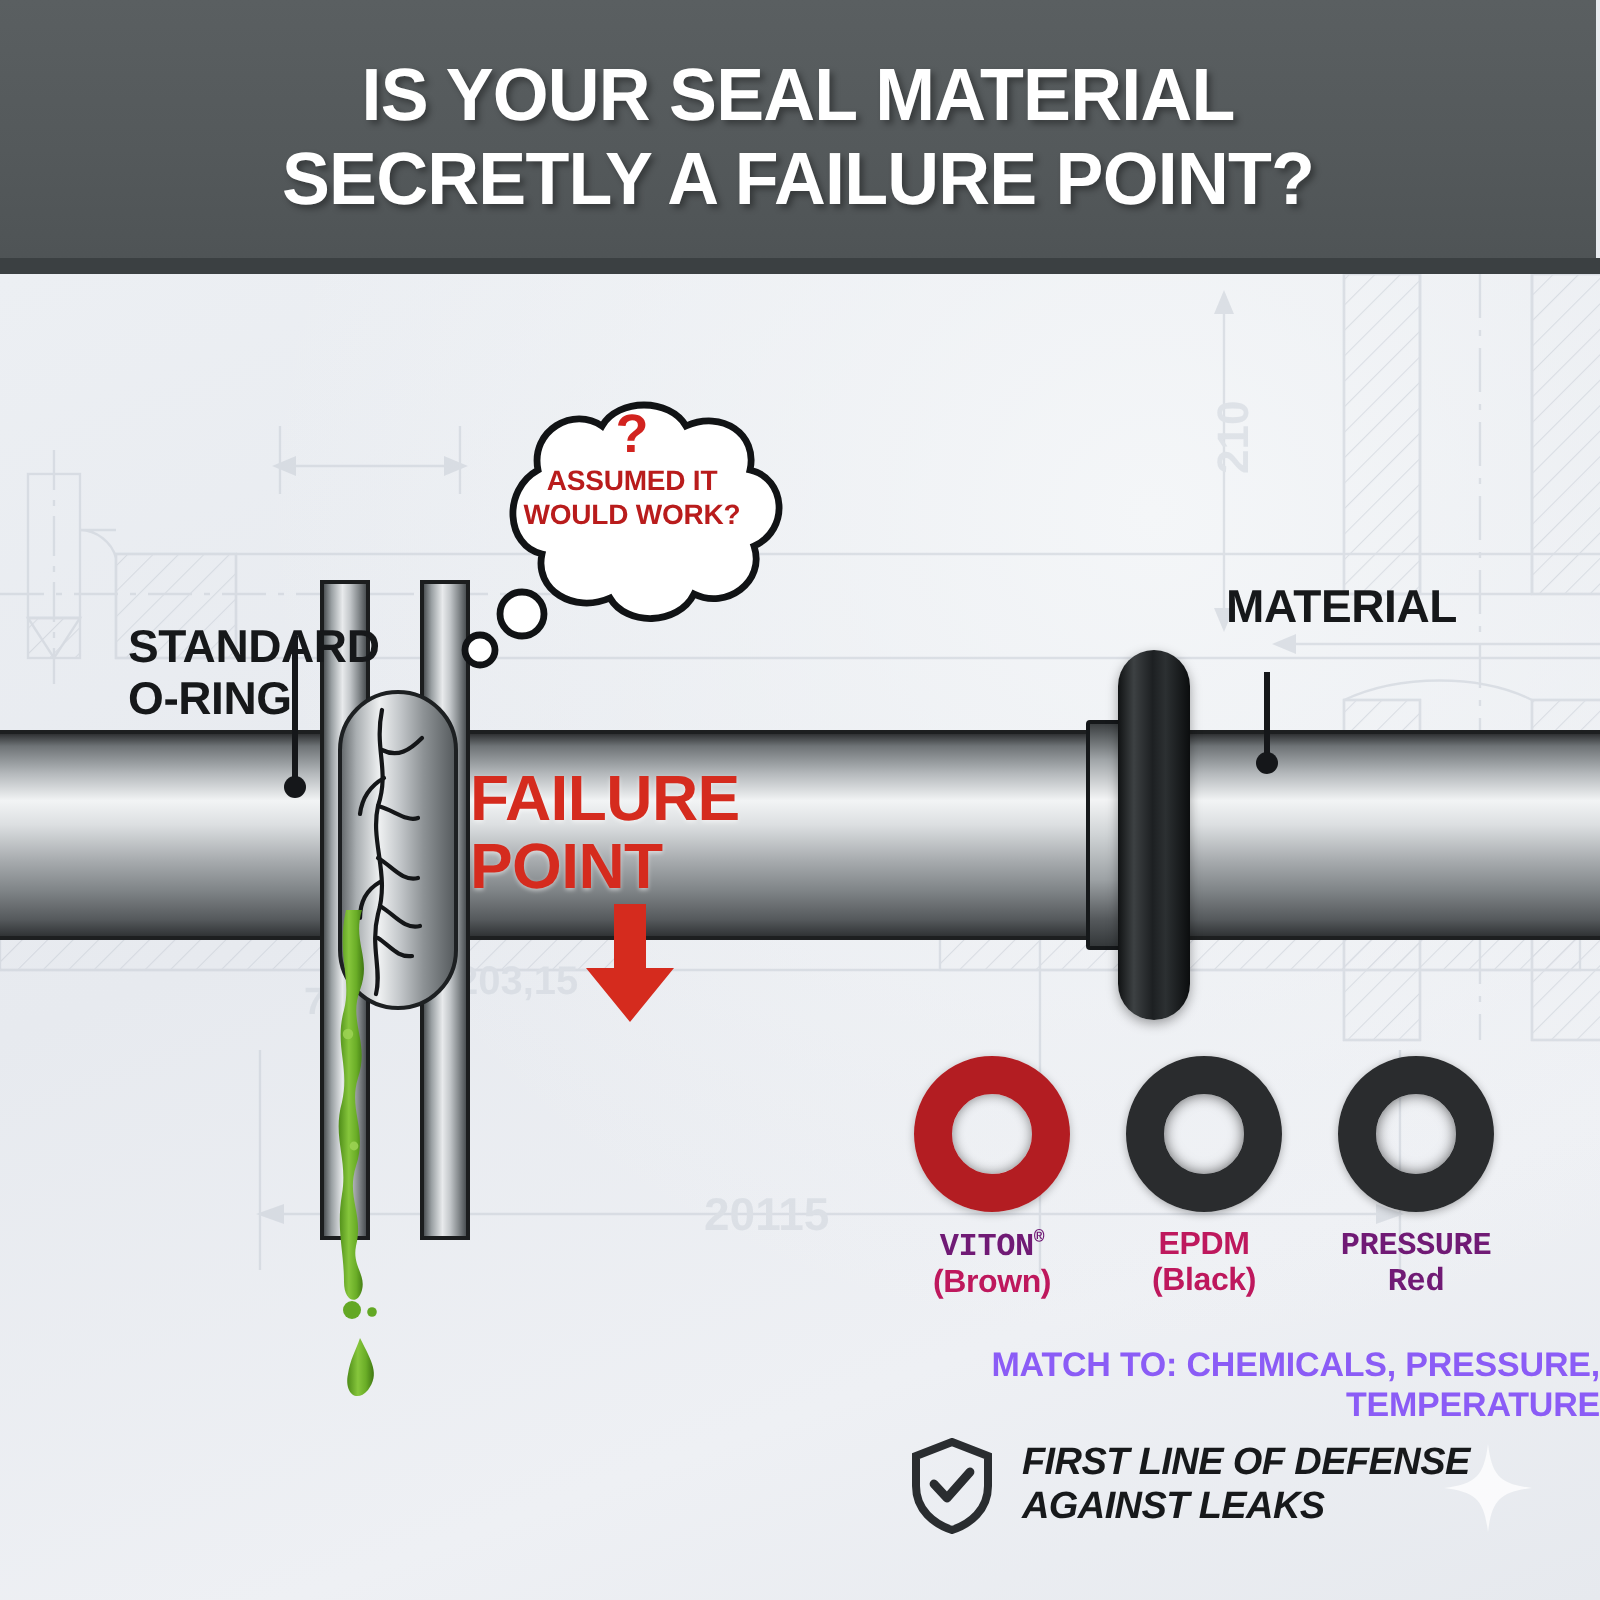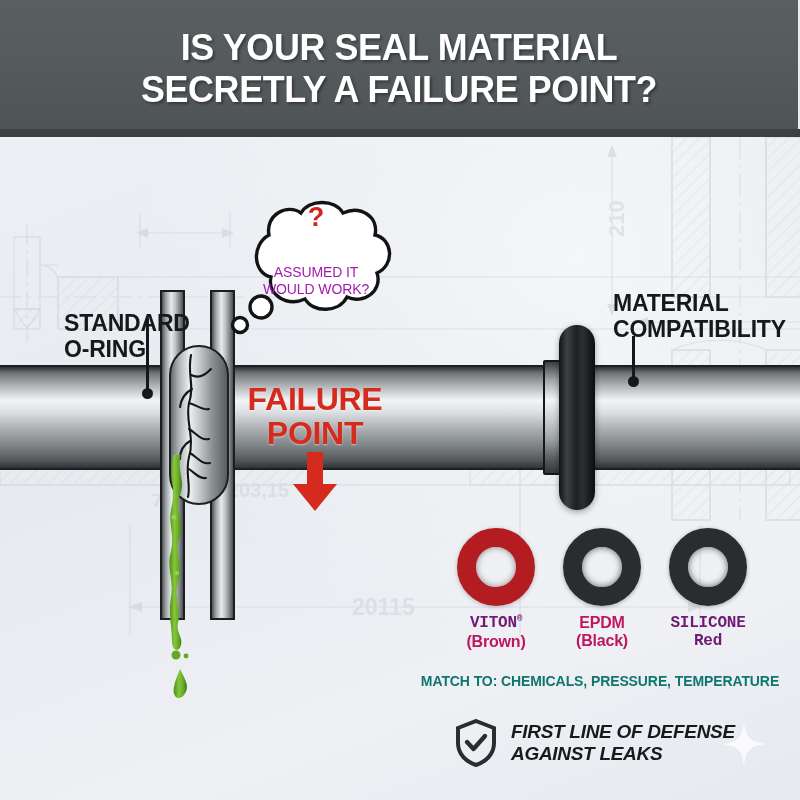--- a/index.html
+++ b/index.html
@@ -86,31 +86,31 @@
     position:absolute;color:#16181a;font-weight:bold;
     font-size:23px;line-height:1.12;letter-spacing:-0.2px;
   }
   .lbl-standard{left:24px;top:311px;margin-left:40px;}
   .lbl-material{left:613px;top:291px;text-align:left;}
   .leader{position:absolute;background:#15171a;}
   .leader-dot{position:absolute;width:11px;height:11px;border-radius:50%;background:#15171a;}
 
   .failure{
     position:absolute;left:235px;top:383px;width:160px;
-    text-align:center;color:#d52b1e;font-weight:bold;
+    text-align:left;color:#d52b1e;font-weight:bold;
     font-size:32px;line-height:1.05;letter-spacing:-0.3px;
     text-shadow:0 1px 2px rgba(255,255,255,.5);
   }
   .failure-arrow{position:absolute;left:292px;top:452px;width:46px;height:60px;}
 
   
   .bubble{position:absolute;left:225px;top:195px;width:180px;height:145px;}
   .bubble-txt{
-    position:absolute;left:244px;top:264px;width:144px;text-align:center;
-    font-size:14px;font-weight:normal;color:#a21caf;line-height:1.18;letter-spacing:-0.1px;
+    position:absolute;left:244px;top:232px;width:144px;text-align:center;
+    font-size:14px;font-weight:bold;color:#b91c1c;line-height:1.18;letter-spacing:-0.1px;
   }
   .bubble-q{
     position:absolute;left:244px;top:204px;width:144px;text-align:center;
     font-size:27px;font-weight:bold;color:#d2231f;line-height:1;
   }
 
   
   .swatches{position:absolute;left:440px;top:528px;width:330px;height:150px;}
   .swatch{position:absolute;width:96px;text-align:center;}
   .sw1{left:8px;} .sw2{left:114px;} .sw3{left:220px;}
@@ -124,22 +124,22 @@
     border:19px solid #2a2c2e;
     background:transparent;
     box-shadow:inset 0 0 7px rgba(0,0,0,.6), 0 1px 4px rgba(0,0,0,.3);
   }
   .sw-name{font-size:16px;font-weight:bold;margin-top:8px;line-height:1.15;letter-spacing:-0.2px;}
   .sw-sub{font-size:16px;font-weight:bold;line-height:1.15;letter-spacing:-0.2px;}
   .c-red{color:#701a75;font-family:Liberation Mono, monospace;} .c-dark{color:#be185d;}
   .sup{font-size:9px;vertical-align:super;}
 
   .matchline{
-    position:absolute;left:400px;top:673px;width:400px;text-align:center;
-    font-size:14px;font-weight:bold;color:#0f766e;letter-spacing:-0.1px;
+    position:absolute;left:400px;top:673px;width:400px;text-align:right;
+    font-size:17px;font-weight:bold;color:#8b5cf6;letter-spacing:-0.1px;
   }
 
   
   .badge{position:absolute;left:455px;top:713px;width:320px;height:60px;display:flex;align-items:center;gap:14px;}
   .badge-txt{font-size:19px;font-weight:bold;color:#17191b;line-height:1.14;letter-spacing:-0.3px;font-style:italic;}
   .sparkle{position:absolute;left:722px;top:722px;width:44px;height:44px;opacity:.85;}
 </style>
 </head>
 <body>
 
@@ -269,21 +269,20 @@
 
   <div class="lbl lbl-standard">
     <div>STANDARD</div>
     <div>O-RING</div>
   </div>
   <div class="leader" style="left:146px;top:318px;width:3px;height:75px;"></div>
   <div class="leader-dot" style="left:142px;top:388px;"></div>
 
   <div class="lbl lbl-material">
     <div>MATERIAL</div>
-    <div>COMPATIBILITY</div>
   </div>
   <div class="leader" style="left:632px;top:336px;width:3px;height:44px;"></div>
   <div class="leader-dot" style="left:628px;top:376px;"></div>
 
   <div class="failure">
     <div>FAILURE</div>
     <div>POINT</div>
   </div>
   <svg class="failure-arrow" viewBox="0 0 46 60">
     <path d="M15 0 H31 V32 H45 L23 59 L1 32 H15 Z" fill="#d52b1e"></path>
@@ -315,21 +314,21 @@
     </div>
 
     <div class="swatch sw2">
       <div class="ring ring-black"></div>
       <div class="sw-name c-dark">EPDM</div>
       <div class="sw-sub c-dark">(Black)</div>
     </div>
 
     <div class="swatch sw3">
       <div class="ring ring-black"></div>
-      <div class="sw-name c-red">SILICONE</div>
+      <div class="sw-name c-red">PRESSURE</div>
       <div class="sw-sub c-red">Red</div>
     </div>
   </div>
 
   <div class="matchline">MATCH TO: CHEMICALS, PRESSURE, TEMPERATURE</div>
 
   <div class="badge">
     <svg width="42" height="48" viewBox="0 0 42 48">
       <path d="M21 2 L39 9 V24 C39 36, 30 43, 21 46 C 12 43, 3 36, 3 24 V9 Z" fill="none" stroke="#2a2d30" stroke-width="4"></path>
       <path d="M12 23 L18.5 30 L30 17" fill="none" stroke="#2a2d30" stroke-width="4.4" stroke-linecap="round" stroke-linejoin="round"></path>

